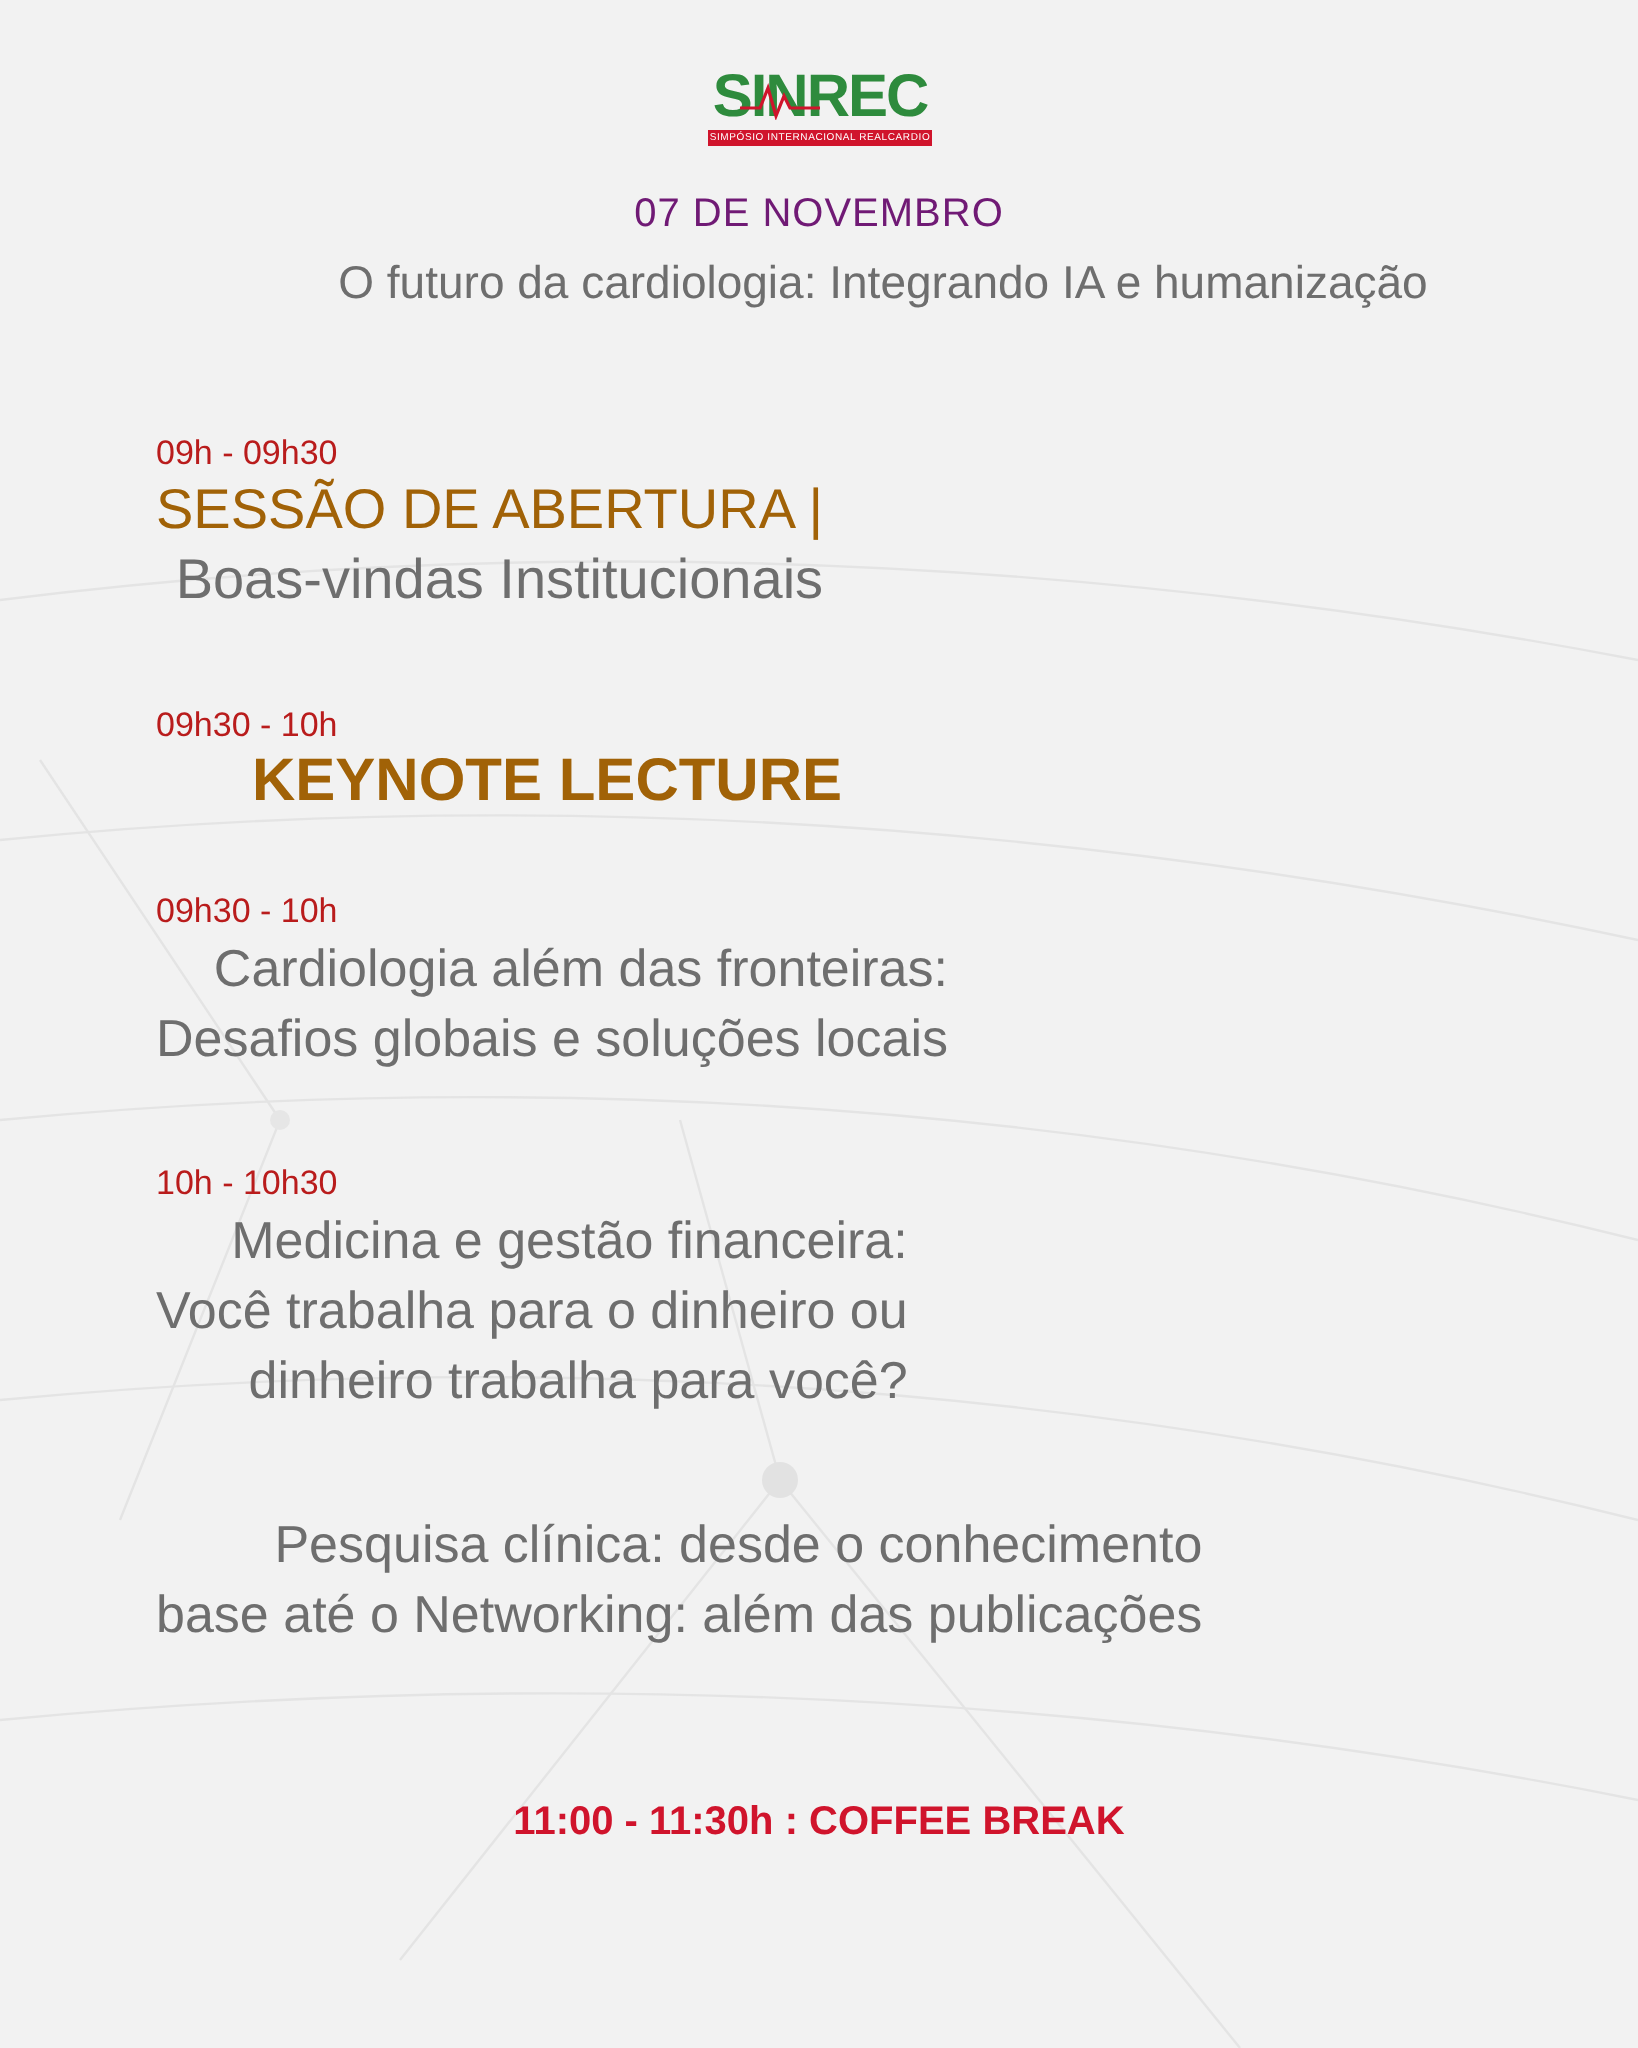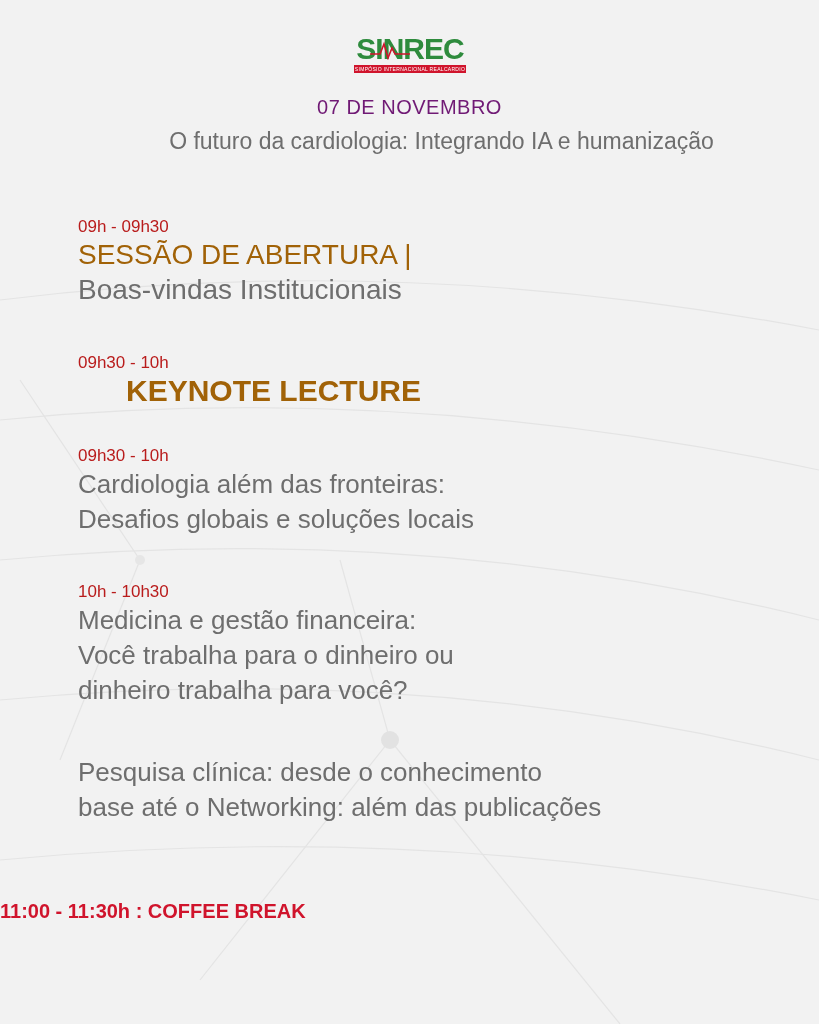--- a/index.html
+++ b/index.html
@@ -9,23 +9,23 @@
   .logo { position:absolute; left:352px; top:34px; width:116px; height:40px; }
   .logo-text { position:absolute; left:0; top:0; width:116px; text-align:center; font-weight:bold; font-size:30px; line-height:30px; color:#2e8b3d; letter-spacing:-1px; }
   .logo-bar { position:absolute; left:2px; top:31px; width:112px; height:8px; background:#d0142c; color:#fff; font-size:5px; line-height:8px; text-align:center; letter-spacing:0.3px; overflow:hidden; white-space:nowrap; }
   .logo-pulse { position:absolute; left:18px; top:6px; }
   .date { position:absolute; left:0; width:819px; top:96px; text-align:center; font-size:20px; color:#701a75; letter-spacing:0.5px; }
   .theme { position:absolute; left:0; width:819px; top:128px; text-align:center; font-size:23px; color:#6e6e6e;margin-left:32px; }
   .item { position:absolute; left:78px; }
   .time { font-size:17px; color:#b91c1c; line-height:22px; }
   .red-title { font-size:28px; color:#a16207; line-height:34px; }
   .red-title.bold { font-weight:bold;margin-left:48px; }
-  .gray { font-size:26px; color:#6e6e6e; line-height:35px; }
+  .gray { font-size:26px; color:#6e6e6e; line-height:35px;text-align:right; }
   .gray .b { font-weight:normal; }
-  .coffee { position:absolute; left:0; width:819px; top:900px; text-align:left; font-size:20px; font-weight:bold; color:#d0142c; }
+  .coffee { position:absolute; left:0; width:819px; top:900px; text-align:center; font-size:20px; font-weight:bold; color:#d0142c; }
 </style>
 </head>
 <body>
 
 <svg class="bg" width="819" height="1024" viewBox="0 0 819 1024">
   <g stroke="#e4e4e4" stroke-width="1.2" fill="none">
     <path d="M0 300 Q 400 250 819 330"></path>
     <path d="M0 420 Q 400 380 819 470"></path>
     <path d="M0 560 Q 420 520 819 620"></path>
     <path d="M0 700 Q 420 660 819 760"></path>

